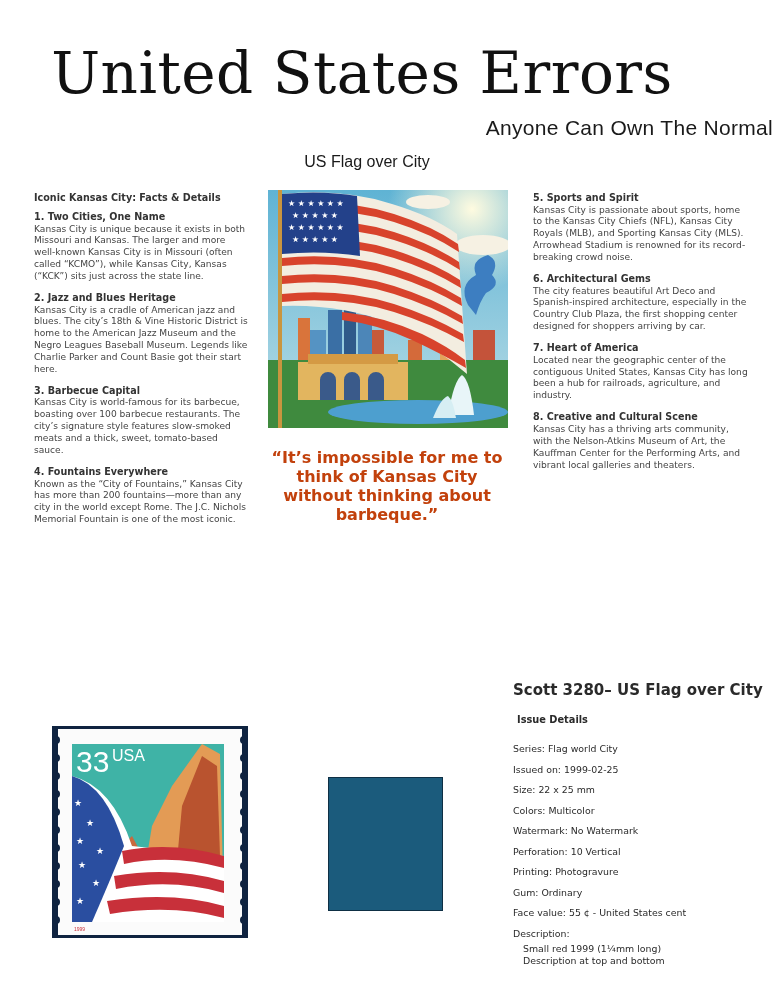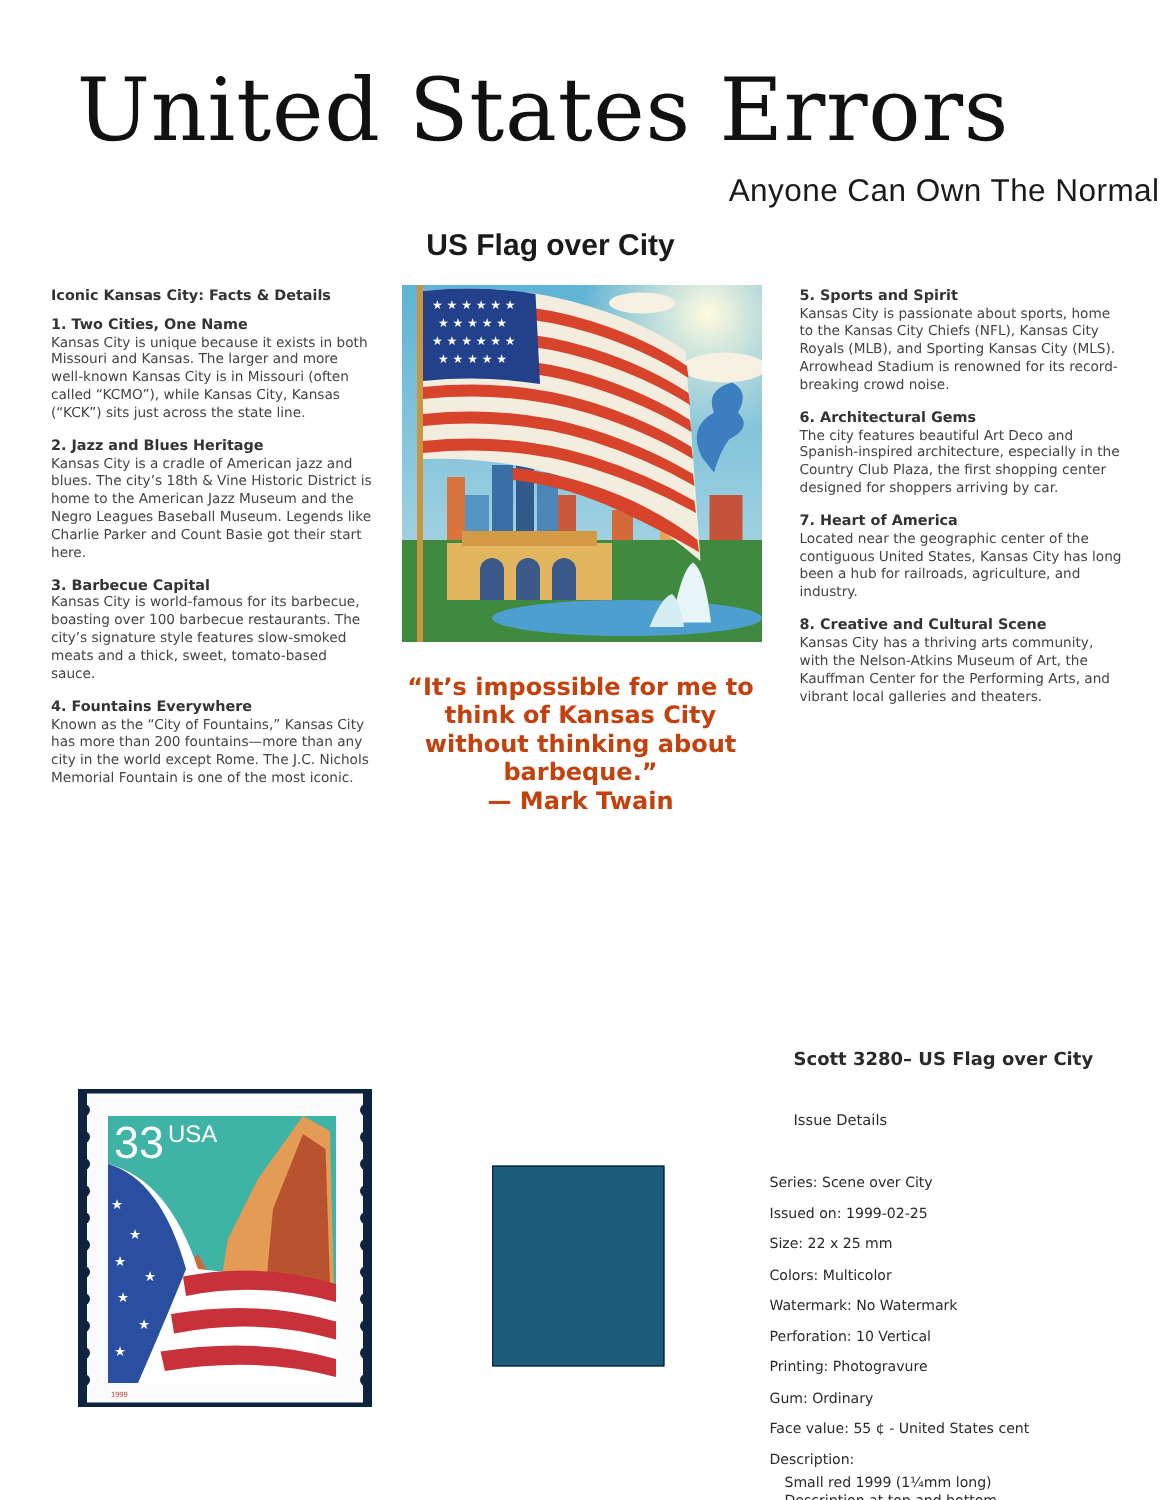--- a/index.html
+++ b/index.html
@@ -1,38 +1,38 @@
 <!DOCTYPE html>
 <html><head>
 <meta charset="utf-8">
 <style>
   html, body { margin: 0; padding: 0; background: #ffffff; }
   body { width: 773px; height: 1000px; position: relative; overflow: hidden; font-family: "Liberation Sans", sans-serif; color: #222; }
   .title { position: absolute; top: 38px; left: 0; width: 724px; text-align: center; font-family: "DejaVu Serif", serif; font-size: 58px; color: #111; letter-spacing: 0.5px; line-height: 70px; }
   .subtitle { position: absolute; top: 116px; left: 0; width: 773px; text-align: right; font-family: "Liberation Sans", sans-serif; font-size: 21px; color: #1a1a1a; letter-spacing: 0.3px; }
-  .stamp-name { position: absolute; top: 153px; left: 0; width: 734px; text-align: center; font-family: "Liberation Sans", sans-serif; font-weight: bold; font-size: 20px; color: #1a1a1a; }
+  .stamp-name { position: absolute; top: 153px; left: 0; width: 734px; text-align: center; font-family: "Liberation Sans", sans-serif; font-weight: normal; font-size: 16px; color: #1a1a1a; }
 
   .col { position: absolute; font-family: "DejaVu Sans", sans-serif; font-size: 9.1px; line-height: 11.9px; color: #444; }
   .col-left { left: 34px; top: 192px; width: 215px; }
   .col-right { left: 533px; top: 192px; width: 215px; }
   .col h2 { font-size: 9.6px; font-weight: bold; color: #333; margin: 0 0 7px 0; line-height: 12px; }
   .fact { margin-bottom: 9px; }
   .fact h3 { font-size: 9.6px; font-weight: bold; color: #333; margin: 0; line-height: 12.5px; }
   .fact p { margin: 0; }
 
   .hero { position: absolute; left: 268px; top: 190px; width: 240px; height: 238px; overflow: hidden; }
 
   .quote { position: absolute; left: 268px; top: 448px; width: 238px; text-align: center; font-family: "DejaVu Sans", sans-serif; font-weight: bold; font-size: 16px; line-height: 19px; color: #c2410c; }
 
   .stamp { position: absolute; left: 52px; top: 726px; width: 196px; height: 212px; }
   .blue-box { position: absolute; left: 328px; top: 777px; width: 115px; height: 134px; background: #1b5b7c; border: 1.5px solid #0e2f44; box-sizing: border-box; }
 
   .details { position: absolute; left: 513px; top: 683px; width: 250px; font-family: "DejaVu Sans", sans-serif; font-size: 9.4px; color: #2a2a2a; }
-  .details .d-title { font-weight: bold; font-size: 12px; margin: 16px; height: 26px; line-height: 14px; }
-  .details .d-sub { font-weight: normal; font-size: 9.8px; margin: 16px; height: 25px; line-height: 14px; }
+  .details .d-title { font-weight: bold; font-size: 15px; margin: 0; height: 26px; line-height: 14px; }
+  .details .d-sub { font-weight: bold; font-size: 9.8px; margin: 4px; height: 25px; line-height: 14px; }
   .details .row { height: 20.5px; line-height: 14px; }
   .details .desc { line-height: 12.5px; padding-left: 10px; }
 </style>
 </head>
 <body>
 
 <div class="title">United States Errors</div>
 <div class="subtitle">Anyone Can Own The Normal</div>
 <div class="stamp-name">US Flag over City</div>
 
@@ -109,21 +109,20 @@
         <text x="10" y="24">★ ★ ★ ★ ★</text>
         <text x="6" y="36">★ ★ ★ ★ ★ ★</text>
         <text x="10" y="48">★ ★ ★ ★ ★</text>
       </g>
     </g>
   </svg>
 </div>
 
 <div class="quote">
   <div>“It’s impossible for me to think of Kansas City without thinking about barbeque.”</div>
-  <div>— Mark Twain</div>
 </div>
 
 <div class="col col-right">
   <div class="fact">
     <h3>5. Sports and Spirit</h3>
     <p>Kansas City is passionate about sports, home to the Kansas City Chiefs (NFL), Kansas City Royals (MLB), and Sporting Kansas City (MLS). Arrowhead Stadium is renowned for its record-breaking crowd noise.</p>
   </div>
   <div class="fact">
     <h3>6. Architectural Gems</h3>
     <p>The city features beautiful Art Deco and Spanish-inspired architecture, especially in the Country Club Plaza, the first shopping center designed for shoppers arriving by car.</p>
@@ -189,21 +188,21 @@
     <text x="60" y="35" font-size="16" fill="#ffffff" font-family="Liberation Sans, sans-serif">USA</text>
     <text x="22" y="205" font-size="5" fill="#c8303a" font-family="Liberation Sans, sans-serif">1999</text>
   </svg>
 </div>
 
 <div class="blue-box"></div>
 
 <div class="details">
   <div class="d-title">Scott 3280– US Flag over City</div>
   <div class="d-sub">Issue Details</div>
-  <div class="row">Series:  Scene over City</div>
+  <div class="row">Series:  Flag world City</div>
   <div class="row">Issued on: 1999-02-25</div>
   <div class="row">Size:  22 x 25 mm</div>
   <div class="row">Colors: Multicolor</div>
   <div class="row">Watermark: No Watermark</div>
   <div class="row">Perforation: 10 Vertical</div>
   <div class="row">Printing: Photogravure</div>
   <div class="row">Gum: Ordinary</div>
   <div class="row">Face value: 55 ¢ - United States cent</div>
   <div class="row" style="height:16px">Description:</div>
   <div class="desc">Small red 1999 (1¼mm long)</div>

